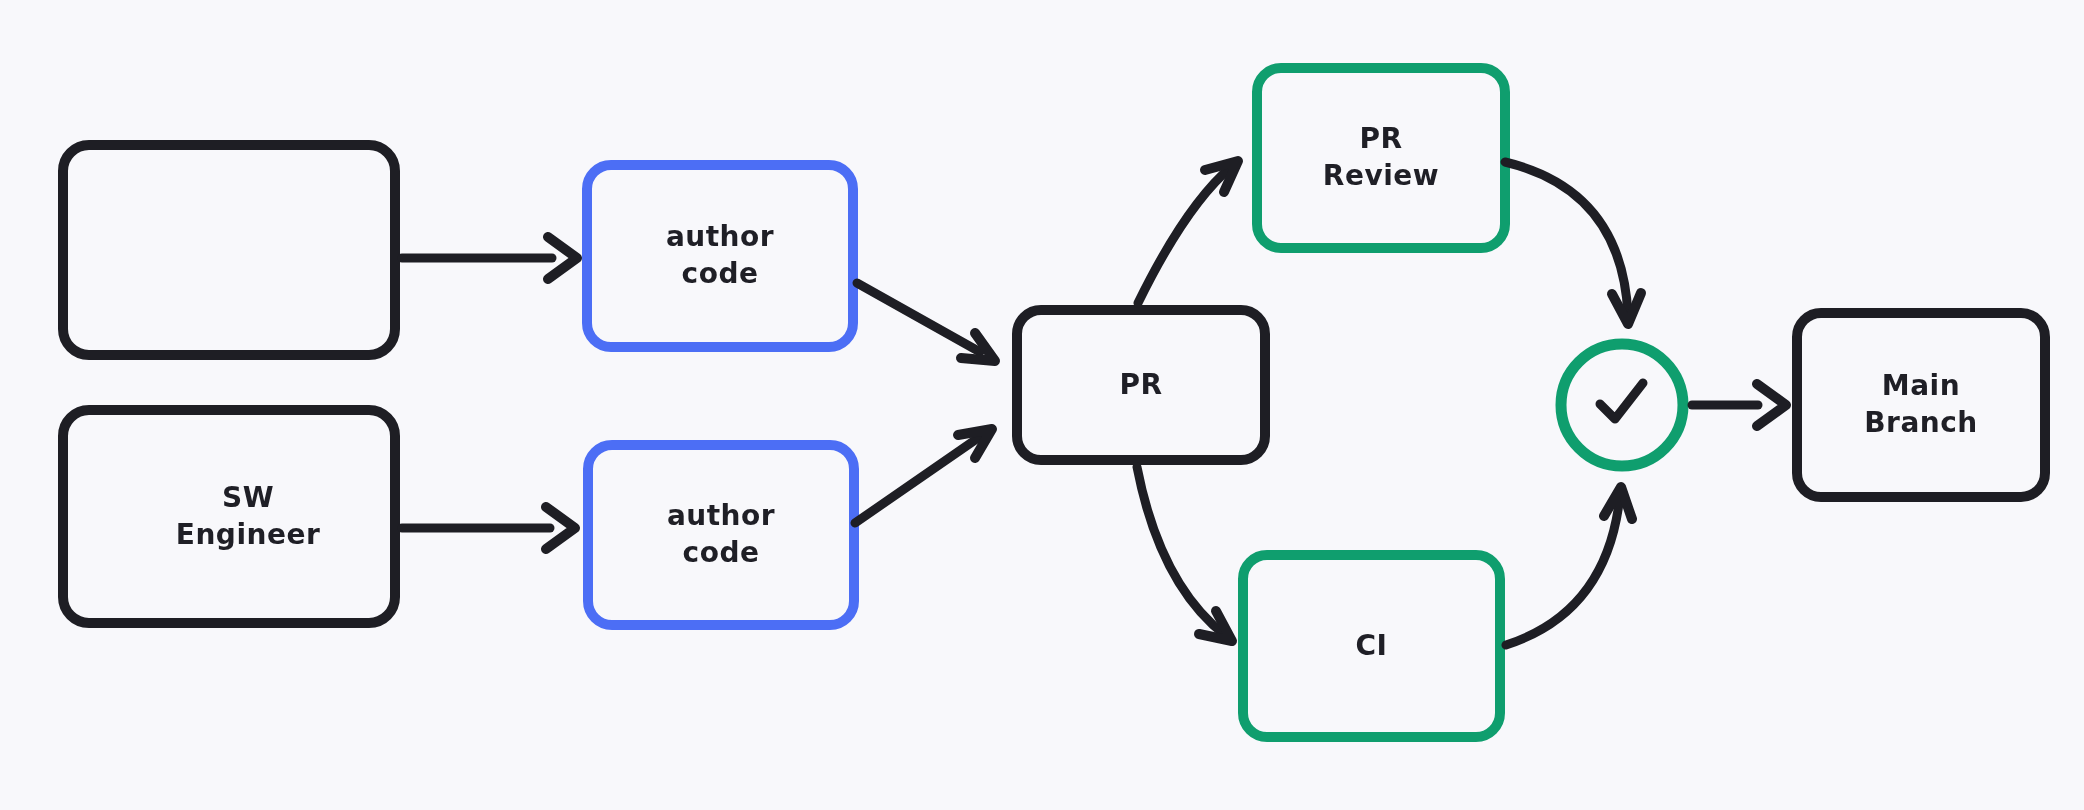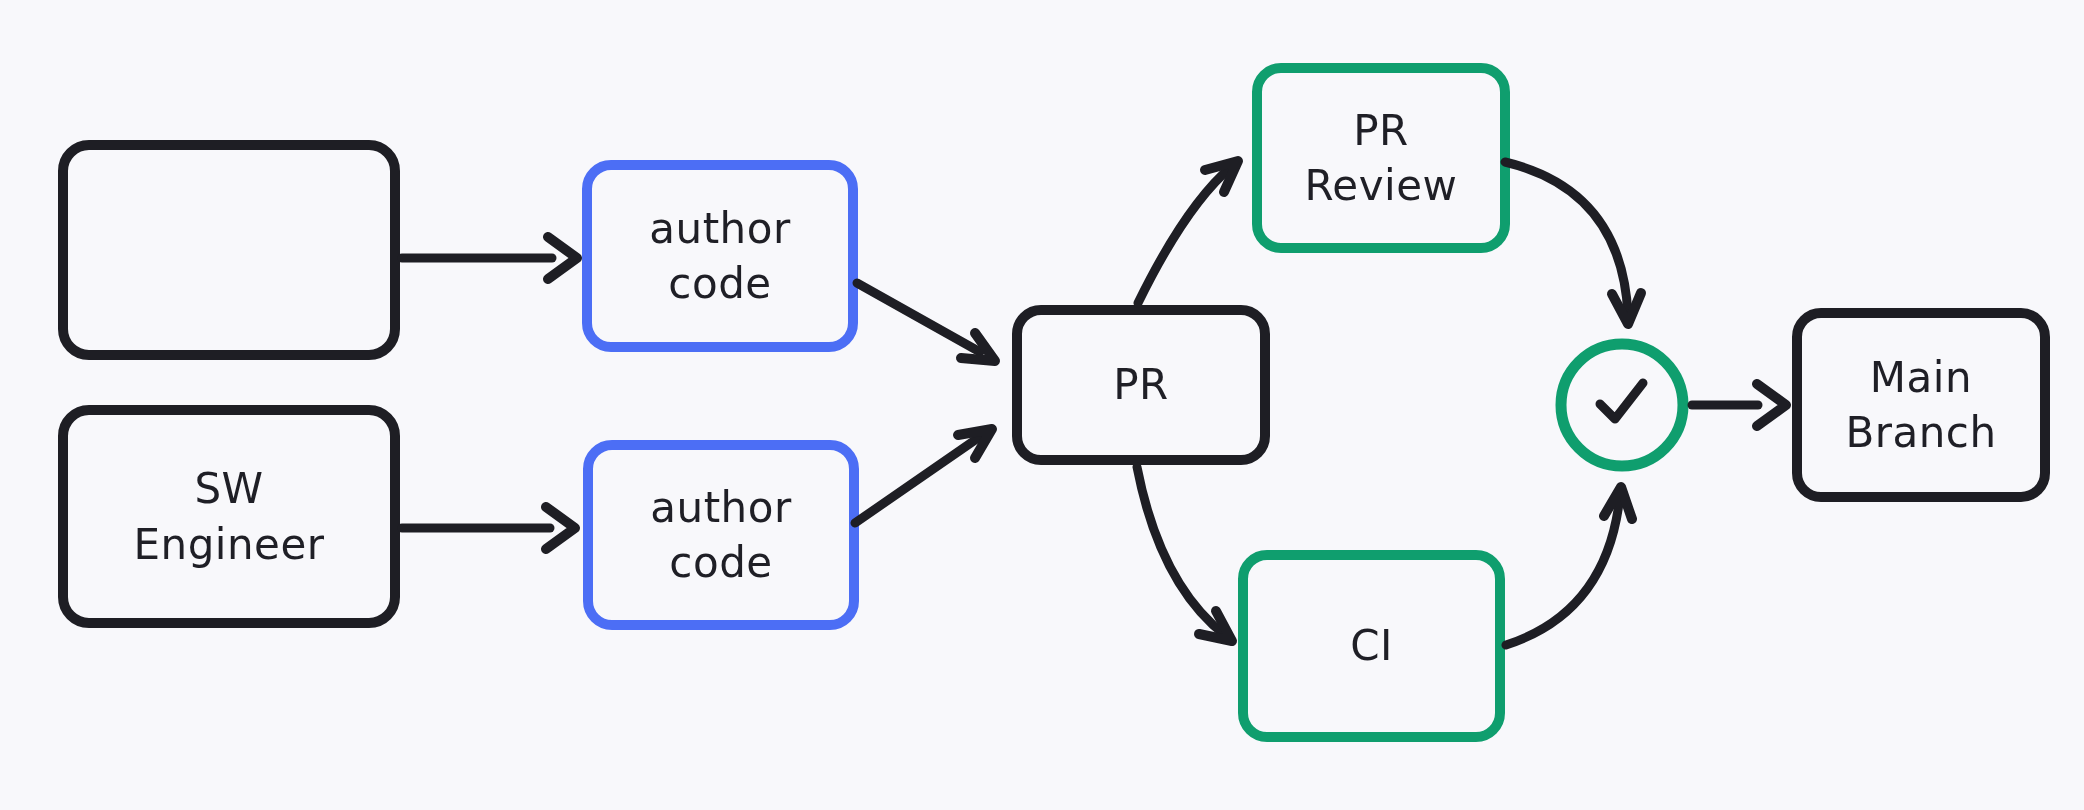--- a/index.html
+++ b/index.html
@@ -20,22 +20,22 @@
     left: 0;
     top: 0;
   }
   .node-label {
     position: absolute;
     display: flex;
     align-items: center;
     justify-content: center;
     text-align: center;
     white-space: pre-line;
-    font-weight: 400;
-    font-size: 42px;
+    font-weight: 700;
+    font-size: 28px;
     line-height: 1.32;
     color: #1f1f26;
     letter-spacing: 0.5px;
     pointer-events: none;
   }
 </style>
 </head>
 <body>
 
 <div class="canvas">
@@ -94,21 +94,21 @@
       <path d="M 1604 516 L 1621 487 L 1632 519" stroke-width="10"></path>
     </g>
 
     <g fill="none" stroke-width="9" stroke-linecap="round" stroke-linejoin="round" stroke="#1e1e24">
       <path d="M 1692 405 L 1758 405"></path>
       <path d="M 1757 384 L 1786 405 L 1757 426" stroke-width="10"></path>
     </g>
   </svg>
 
 
-  <div class="node-label" style="left:58px; top:405px; width:342px; height:223px;">SW
+  <div class="node-label" style="left:58px; top:405px; width:342px; height:223px;padding-left:19px;">SW
 Engineer</div>
 
   <div class="node-label" style="left:582px; top:160px; width:276px; height:192px;">author
 code</div>
 
   <div class="node-label" style="left:583px; top:440px; width:276px; height:190px;">author
 code</div>
 
   <div class="node-label" style="left:1012px; top:305px; width:258px; height:160px;">PR</div>
 

